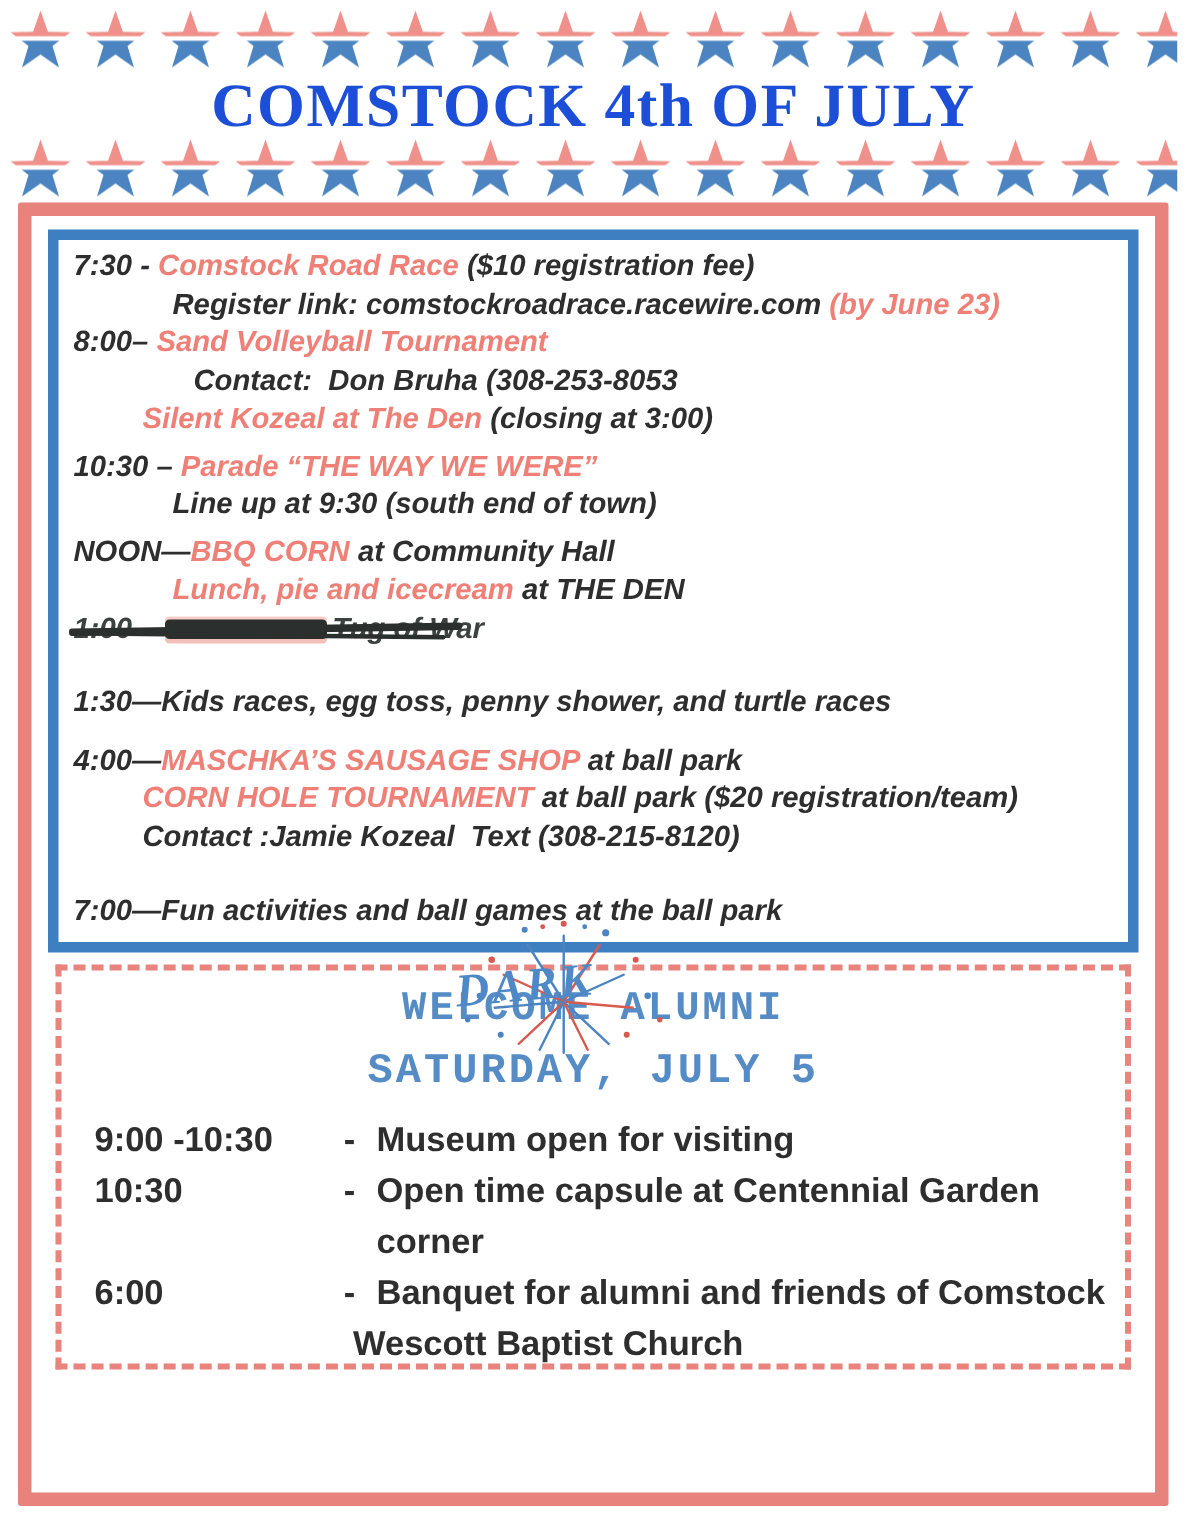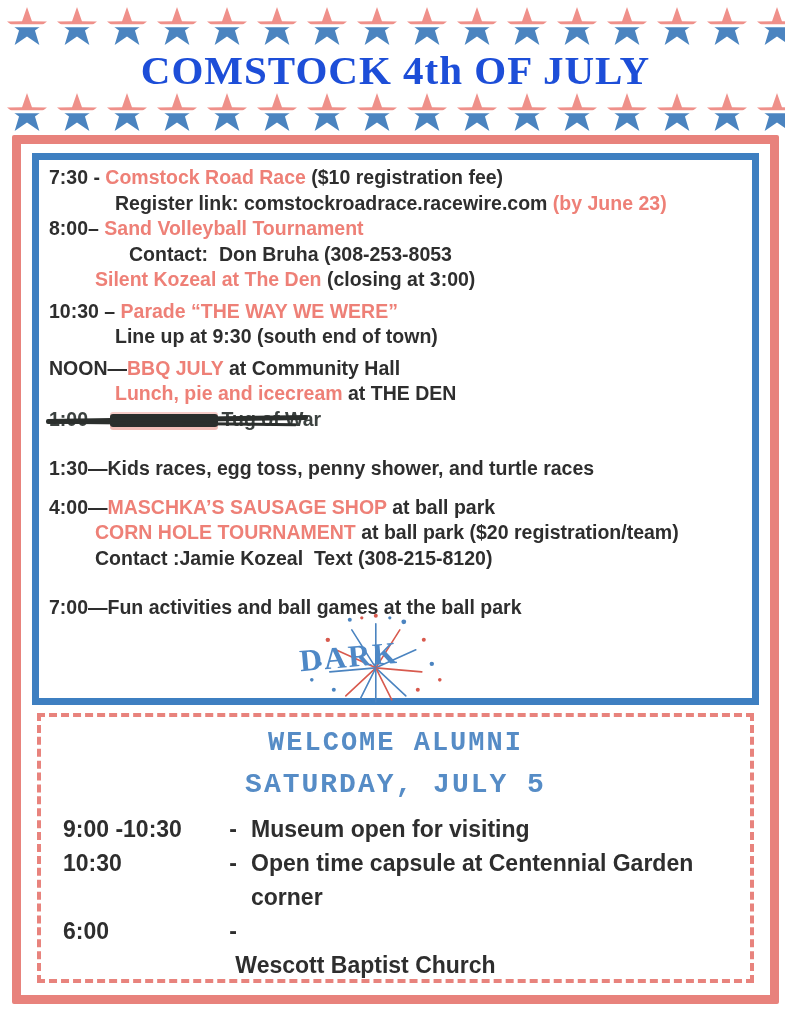--- a/index.html
+++ b/index.html
@@ -17,22 +17,22 @@
     font-family:"Liberation Serif",serif;font-weight:bold;
     font-size:41px;line-height:46px;letter-spacing:1px;
   }
   
   .frame{
     margin:2px 12px 0;border:9px solid #e8827c;border-radius:2px;
     height:869px;box-sizing:border-box;padding:9px 11px 0;
   }
   
   .bluebox{
-    border:7px solid #3e7fc1;box-sizing:border-box;height:552px;
-    padding:5px 4px 0 10px;background:#fff;
+    border:7px solid #3e7fc1;box-sizing:border-box;height:482px;
+    padding:5px 4px 0 10px;background:#fff;font-style:italic;
   }
   .sline{
     font-size:19.5px;line-height:25.5px;font-weight:bold;color:#2e2e2e;
     white-space:pre;
   }
   .sline .red{color:#ee8077;}
   .ind0{margin-left:0;}
   .ind1{margin-left:46px;}
   .ind2{margin-left:66px;}
   .ind3{margin-left:80px;}
@@ -113,21 +113,21 @@
 
   <div class="bluebox">
     <div>
         <div class="sline ind0 gap0"><span class="blk">7:30 - </span><span class="red">Comstock Road Race </span><span class="blk">($10 registration fee)</span></div>
         <div class="sline ind2 gap0"><span class="blk">Register link: comstockroadrace.racewire.com </span><span class="red">(by June 23)</span></div>
         <div class="sline ind0 gap0"><span class="blk">8:00– </span><span class="red">Sand Volleyball Tournament</span></div>
         <div class="sline ind3 gap0"><span class="blk">Contact:  Don Bruha (308-253-8053</span></div>
         <div class="sline ind1 gap0"><span class="red">Silent Kozeal at The Den </span><span class="blk">(closing at 3:00)</span></div>
         <div class="sline ind0 gap1"><span class="blk">10:30 – </span><span class="red">Parade “THE WAY WE WERE”</span></div>
         <div class="sline ind2 gap0"><span class="blk">Line up at 9:30 (south end of town)</span></div>
-        <div class="sline ind0 gap1"><span class="blk">NOON—</span><span class="red">BBQ JULY </span><span class="blk">at Community Hall</span></div>
+        <div class="sline ind0 gap1"><span class="blk">NOON—</span><span class="red">BBQ CORN </span><span class="blk">at Community Hall</span></div>
         <div class="sline ind2 gap0"><span class="red">Lunch, pie and icecream </span><span class="blk">at THE DEN</span></div>
         <div class="sline ind0 gap0 strike"><span class="blk">1:00—</span><span class="scribble"></span><span class="blk">Tug of War</span></div>
         <div class="sline ind0 gap3"><span class="blk">1:30—Kids races, egg toss, penny shower, and turtle races</span></div>
         <div class="sline ind0 gap2"><span class="blk">4:00—</span><span class="red">MASCHKA’S SAUSAGE SHOP </span><span class="blk">at ball park</span></div>
         <div class="sline ind1 gap0"><span class="red">CORN HOLE TOURNAMENT </span><span class="blk">at ball park ($20 registration/team)</span></div>
         <div class="sline ind1 gap0"><span class="blk">Contact :Jamie Kozeal  Text (308-215-8120)</span></div>
         <div class="sline ind0 gap3"><span class="blk">7:00—Fun activities and ball games at the ball park</span></div>
       </div>
 
     <div class="dark-wrap">
@@ -176,18 +176,19 @@
           <span class="al-text">Museum open for visiting</span>
         </div>
         <div class="al-row">
           <span class="al-time">10:30</span>
           <span class="al-dash">-</span>
           <span class="al-text">Open time capsule at Centennial Garden corner</span>
         </div>
         <div class="al-row">
           <span class="al-time">6:00</span>
           <span class="al-dash">-</span>
+          <span class="al-text">Banquet for alumni and friends of Comstock</span>
         </div>
         <div class="al-row center">Wescott Baptist Church</div>
       </div>
   </div>
 
 </div>
 
 </body></html>

